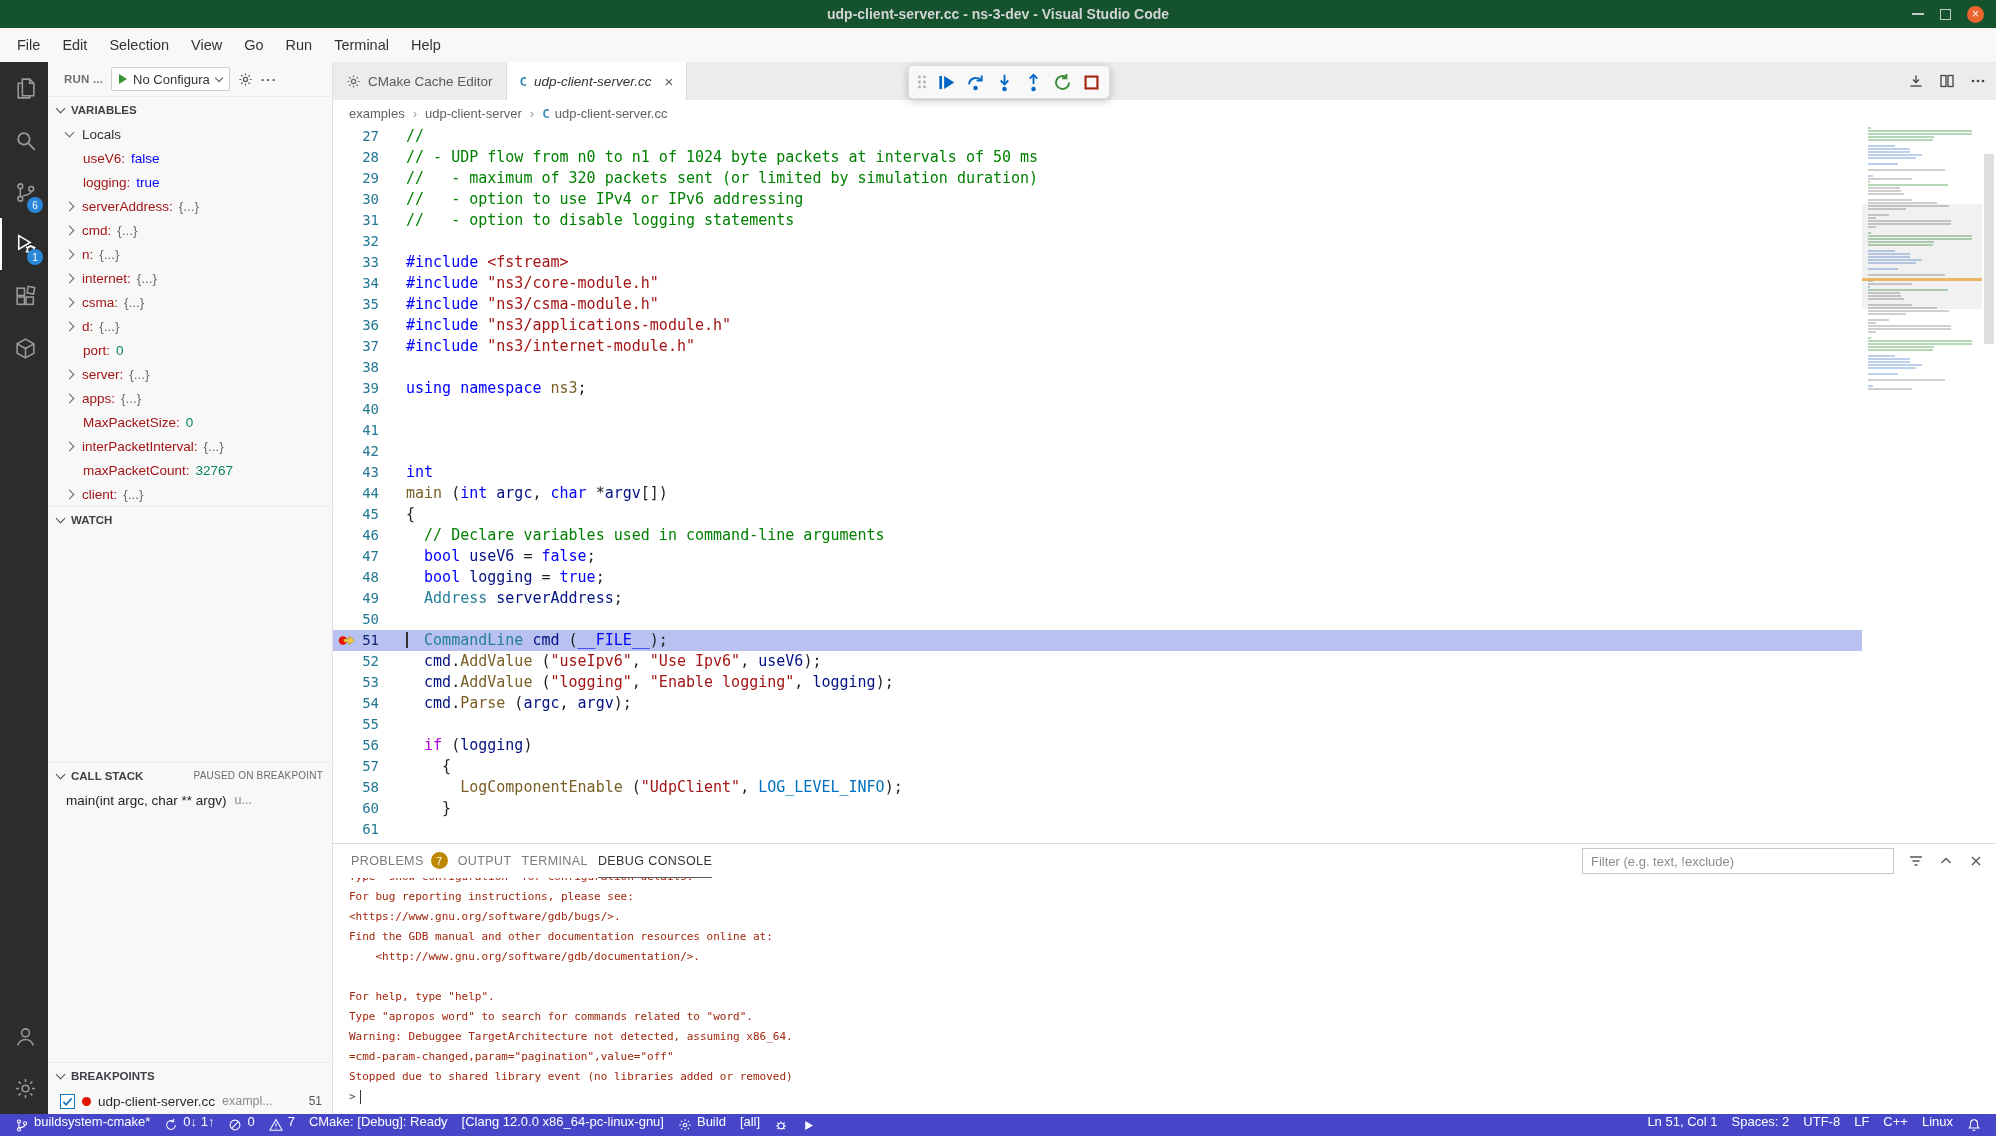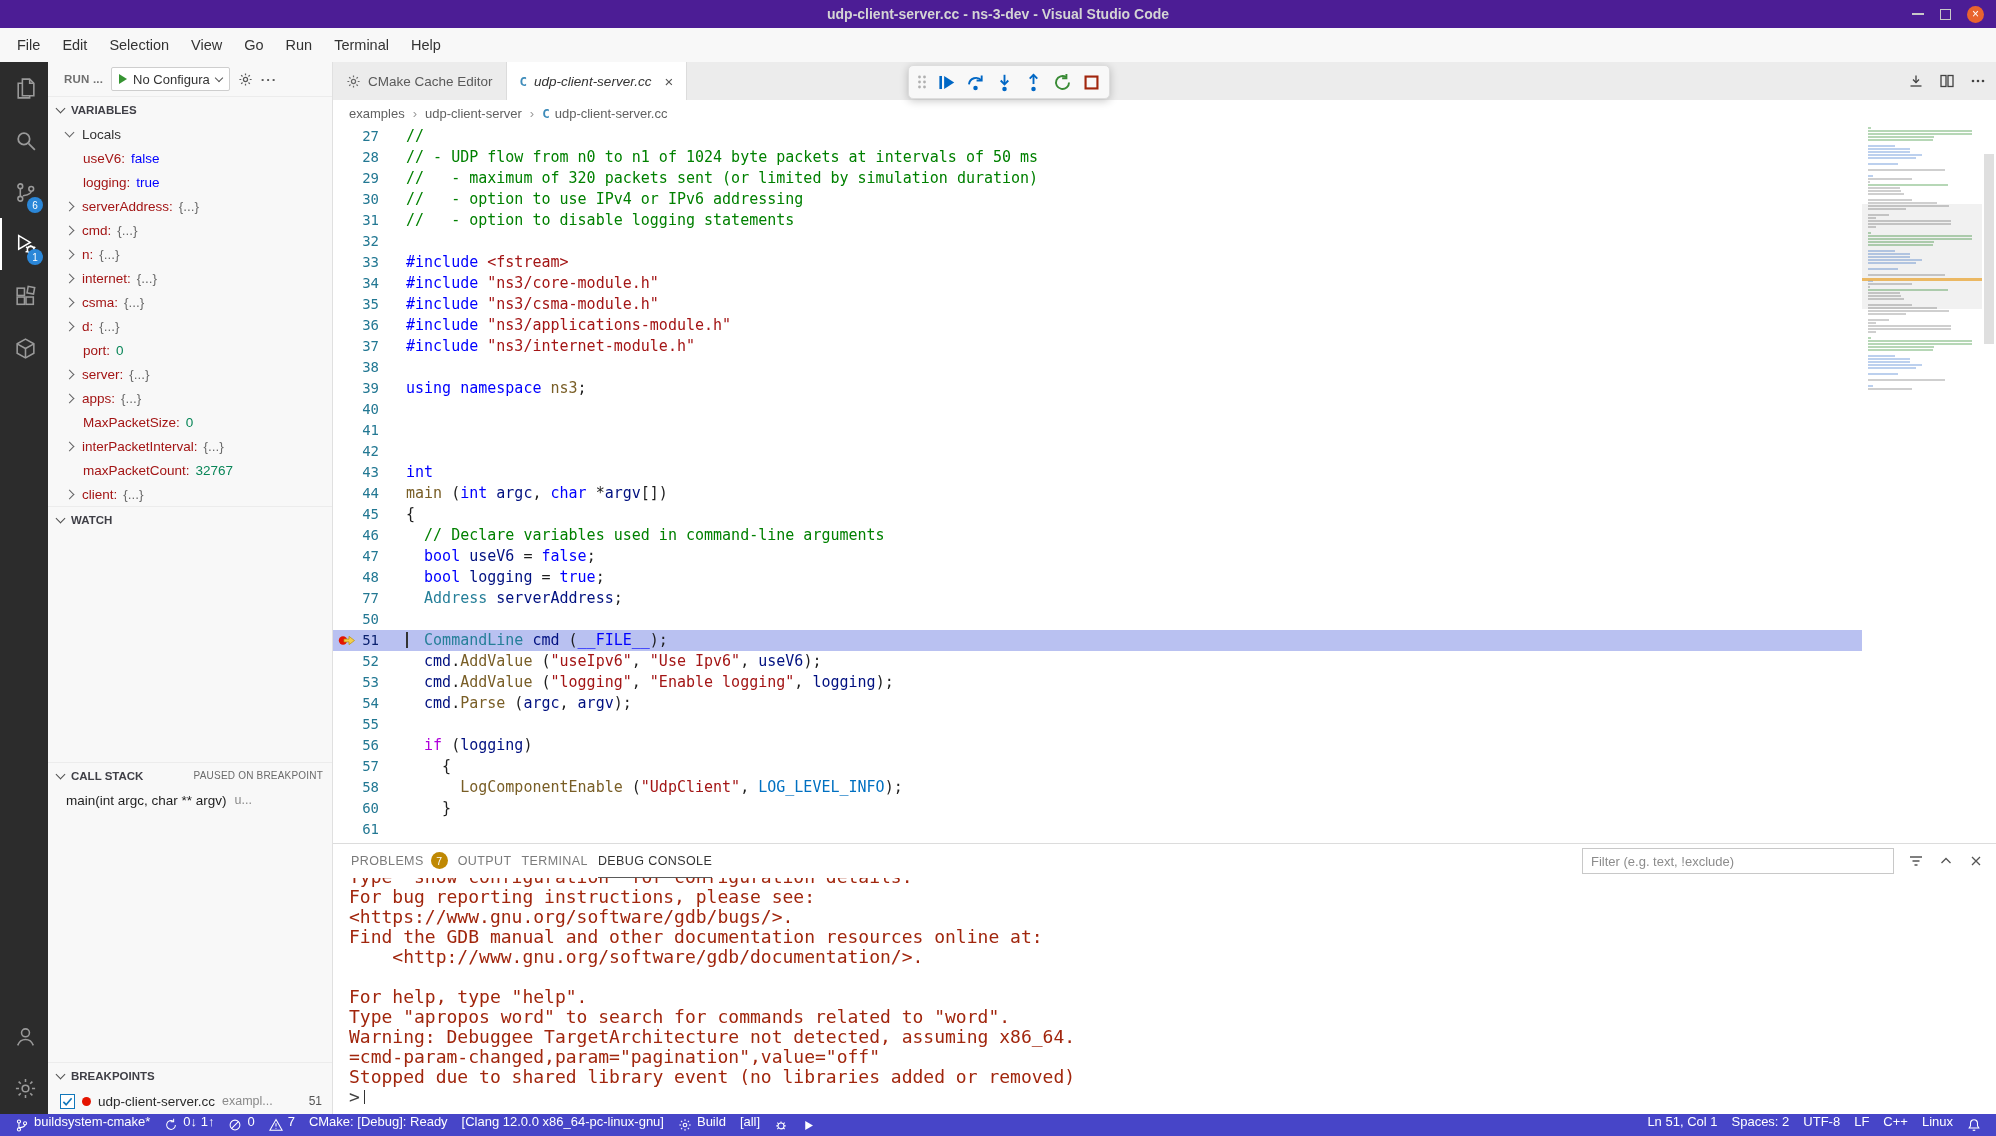--- a/index.html
+++ b/index.html
@@ -1,20 +1,20 @@
 <!DOCTYPE html>
 <html><head>
 <meta charset="utf-8">
 <style>
   * { margin:0; padding:0; box-sizing:border-box; }
   html,body { width:1996px; height:1136px; overflow:hidden; background:#fff;
               font-family:"Liberation Sans", sans-serif; }
 
   
-  .titlebar { height:28px; background:#4c1d95; position:relative; display:flex; align-items:center; }
+  .titlebar { height:28px; background:#14532d; position:relative; display:flex; align-items:center; }
   .titlebar .title { position:absolute; left:50%; transform:translateX(-50%); color:#d4d4d4;
                      font-size:14px; font-weight:700; white-space:nowrap; }
   .win-controls { margin-left:auto; display:flex; align-items:center; gap:16px; padding-right:12px; }
   .win-min { width:12px; height:2px; background:#c8c8c8; }
   .win-max { width:11px; height:11px; border:1.4px solid #c8c8c8; }
   .win-close { width:17px; height:17px; border-radius:50%; background:#e9642e; color:#fff;
                font-size:12px; line-height:16px; text-align:center; }
 
   
   .menubar { height:34px; background:#f8f8f8; display:flex; align-items:center; padding-left:6px;
@@ -132,21 +132,21 @@
   .panel-tab.active { color:#333; border-bottom:1.5px solid #5a5a5a; }
   .pbadge { min-width:17px; height:17px; border-radius:9px; background:#bf8803; color:#fff; font-size:10.5px;
             display:flex; align-items:center; justify-content:center; padding:0 4px; letter-spacing:0; }
   .panel-actions { position:absolute; right:12px; top:4px; display:flex; align-items:center; gap:14px; }
   .filter-input { width:312px; height:26px; border:1px solid #c8c8c8; background:#fff; font-size:13px;
                   padding:0 8px; color:#333; font-family:"Liberation Sans", sans-serif; outline:none; }
   .filter-input::placeholder { color:#8c8c8c; }
   .panel-ic { display:flex; }
 
   .console { flex:1; min-height:0; overflow:hidden; padding-left:16px;
-             font-family:"DejaVu Sans Mono", monospace; font-size:18px; line-height:20px; color:#a1260d; }
+             font-family:"DejaVu Sans Mono", monospace; font-size:11px; line-height:20px; color:#a1260d; }
   #console-lines { margin-top:-11px; }
   .cline { white-space:pre; }
   .cprompt { color:#444; display:flex; align-items:center; gap:4px; }
   .ccaret { display:inline-block; width:1.5px; height:14px; background:#333; }
 
   
   .statusbar { height:22px; background:#4745c8; color:#fff; display:flex; align-items:center;
                font-size:13px; padding:0 8px; }
   .sb-item { display:flex; gap:5px; padding:0 7px; height:100%; white-space:nowrap; }
   .sb-ic { display:flex; align-items:center; }
@@ -454,21 +454,21 @@
           <div class="line"><span class="ln-cell">39</span><span class="ltext"><span class="tok-kw">using</span><span class="tok-pl"> </span><span class="tok-kw">namespace</span><span class="tok-pl"> </span><span class="tok-ns">ns3</span><span class="tok-pl">;</span></span></div>
           <div class="line"><span class="ln-cell">40</span><span class="ltext"></span></div>
           <div class="line"><span class="ln-cell">41</span></div>
           <div class="line"><span class="ln-cell">42</span><span class="ltext"></span></div>
           <div class="line"><span class="ln-cell">43</span><span class="ltext"><span class="tok-kw">int</span></span></div>
           <div class="line"><span class="ln-cell">44</span><span class="ltext"><span class="tok-fn">main</span><span class="tok-pl"> (</span><span class="tok-kw">int</span><span class="tok-pl"> </span><span class="tok-var">argc</span><span class="tok-pl">, </span><span class="tok-kw">char</span><span class="tok-pl"> *</span><span class="tok-var">argv</span><span class="tok-pl">[])</span></span></div>
           <div class="line"><span class="ln-cell">45</span><span class="ltext"><span class="tok-pl">{</span></span></div>
           <div class="line"><span class="ln-cell">46</span><span class="ltext"><span class="tok-cm">  // Declare variables used in command-line arguments</span></span></div>
           <div class="line"><span class="ln-cell">47</span><span class="ltext"><span class="tok-pl">  </span><span class="tok-kw">bool</span><span class="tok-pl"> </span><span class="tok-var">useV6</span><span class="tok-pl"> = </span><span class="tok-kw">false</span><span class="tok-pl">;</span></span></div>
           <div class="line"><span class="ln-cell">48</span><span class="ltext"><span class="tok-pl">  </span><span class="tok-kw">bool</span><span class="tok-pl"> </span><span class="tok-var">logging</span><span class="tok-pl"> = </span><span class="tok-kw">true</span><span class="tok-pl">;</span></span></div>
-          <div class="line"><span class="ln-cell">77</span><span class="ltext"><span class="tok-pl">  </span><span class="tok-ty">Address</span><span class="tok-pl"> </span><span class="tok-var">serverAddress</span><span class="tok-pl">;</span></span></div>
+          <div class="line"><span class="ln-cell">49</span><span class="ltext"><span class="tok-pl">  </span><span class="tok-ty">Address</span><span class="tok-pl"> </span><span class="tok-var">serverAddress</span><span class="tok-pl">;</span></span></div>
           <div class="line"><span class="ln-cell">50</span><span class="ltext"></span></div>
           <div class="line current"><span class="ln-cell">51<span class="dbg-arrow"><svg width="19" height="17" viewBox="0 0 19 16">
                   <circle cx="5" cy="8" r="4.2" fill="#e51400"></circle>
                   <path d="M6 6.6h5V3.8L16.5 8 11 12.2V9.4H6z" fill="#f4ce4b" stroke="#b98f0b" stroke-width="0.7"></path>
                 </svg></span></span><span class="ltext"><span class="caret"></span><span class="tok-pl">  </span><span class="tok-ty">CommandLine</span><span class="tok-pl"> </span><span class="tok-var">cmd</span><span class="tok-pl"> (</span><span class="tok-mac">__FILE__</span><span class="tok-pl">);</span></span></div>
           <div class="line"><span class="ln-cell">52</span><span class="ltext"><span class="tok-pl">  </span><span class="tok-var">cmd</span><span class="tok-pl">.</span><span class="tok-fn">AddValue</span><span class="tok-pl"> (</span><span class="tok-str">"useIpv6"</span><span class="tok-pl">, </span><span class="tok-str">"Use Ipv6"</span><span class="tok-pl">, </span><span class="tok-var">useV6</span><span class="tok-pl">);</span></span></div>
           <div class="line"><span class="ln-cell">53</span><span class="ltext"><span class="tok-pl">  </span><span class="tok-var">cmd</span><span class="tok-pl">.</span><span class="tok-fn">AddValue</span><span class="tok-pl"> (</span><span class="tok-str">"logging"</span><span class="tok-pl">, </span><span class="tok-str">"Enable logging"</span><span class="tok-pl">, </span><span class="tok-var">logging</span><span class="tok-pl">);</span></span></div>
           <div class="line"><span class="ln-cell">54</span><span class="ltext"><span class="tok-pl">  </span><span class="tok-var">cmd</span><span class="tok-pl">.</span><span class="tok-fn">Parse</span><span class="tok-pl"> (</span><span class="tok-var">argc</span><span class="tok-pl">, </span><span class="tok-var">argv</span><span class="tok-pl">);</span></span></div>
           <div class="line"><span class="ln-cell">55</span><span class="ltext"></span></div>
           <div class="line"><span class="ln-cell">56</span><span class="ltext"><span class="tok-pl">  </span><span class="tok-ctrl">if</span><span class="tok-pl"> (</span><span class="tok-var">logging</span><span class="tok-pl">)</span></span></div>

